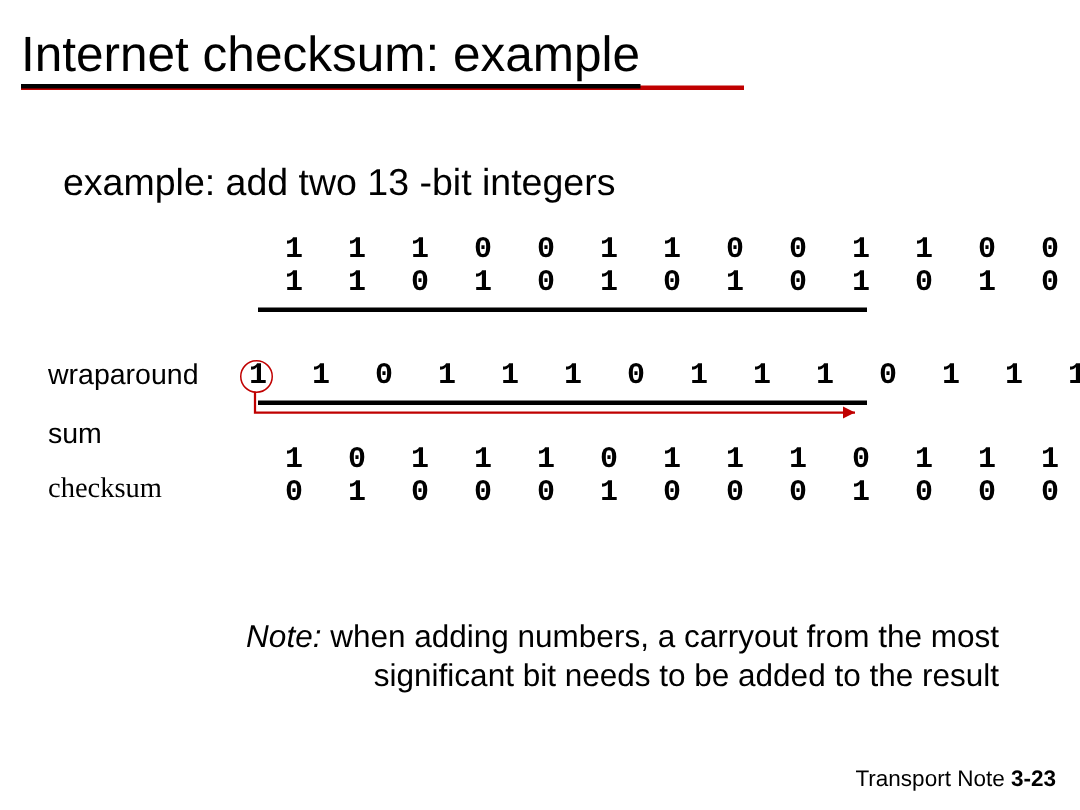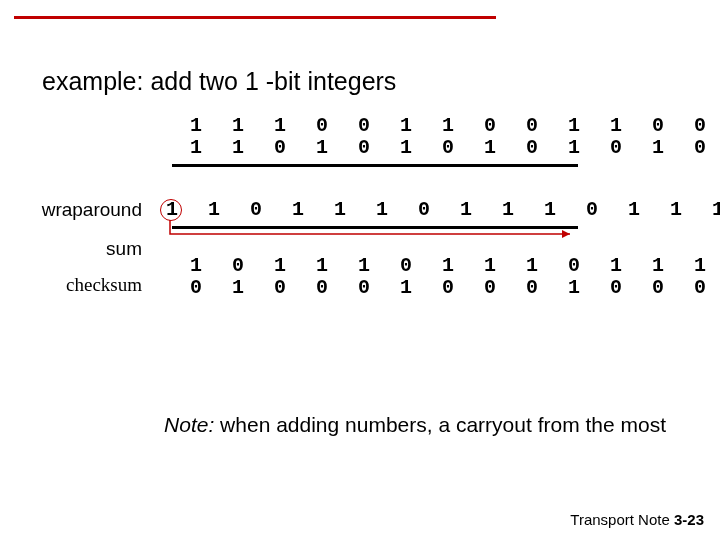--- a/index.html
+++ b/index.html
@@ -35,21 +35,20 @@
     padding: 48px 0 18px 42px;
   }
   .calc-area {
     position: relative;
     width: 640px;
     margin-left: 40px;
   }
   .label {
     position: absolute;
     font-size: 19px;
-    text-align: right;
     width: 110px;
     left: -8px;
   }
   .label.wrap { top: 85px; }
   .label.sum { top: 124px; }
   .label.chk { top: 160px; font-family: Liberation Serif, serif; }
   .bitrow {
     font-family: "Courier New", monospace;
     font-size: 20px;
     font-weight: bold;
@@ -104,24 +103,25 @@
     right: 16px;
     bottom: 12px;
     font-size: 15px;
   }
   .footer .pg { font-size: 15px; font-weight: bold; }
 </style>
 </head>
 <body>
 
 <div class="title-wrap">
+  <span class="title">Internet checksum: example</span>
   <div class="title-redline"></div>
 </div>
 
-<div class="subtitle">example: add two 1 -bit integers</div>
+<div class="subtitle">example: add two 13 -bit integers</div>
 
 <div class="calc-area">
 
   <div class="bitrow row-a">1 1 1 0 0 1 1 0 0 1 1 0 0 1 1 0</div>
   <div class="bitrow row-b">1 1 0 1 0 1 0 1 0 1 0 1 0 1 0 1</div>
   <div class="hline hline1"></div>
 
   <div class="label wrap">wraparound</div>
   <div class="circle"></div>
   <div class="bitrow row-w">1 1 0 1 1 1 0 1 1 1 0 1 1 1 0 1 1</div>
@@ -135,18 +135,19 @@
 
   <div class="label sum">sum</div>
   <div class="label chk">checksum</div>
   <div class="bitrow row-s">1 0 1 1 1 0 1 1 1 0 1 1 1 1 0 0</div>
   <div class="bitrow row-c">0 1 0 0 0 1 0 0 0 1 0 0 0 0 1 1</div>
 
 </div>
 
 <div class="note">
   <i>Note:</i><span> when adding numbers, a carryout from the most</span>
+  <span class="indent">significant bit needs to be added to the result</span>
 </div>
 
 <div class="footer">
   <span>Transport Note</span>
   <span class="pg">3-23</span>
 </div>
 
 </body></html>

